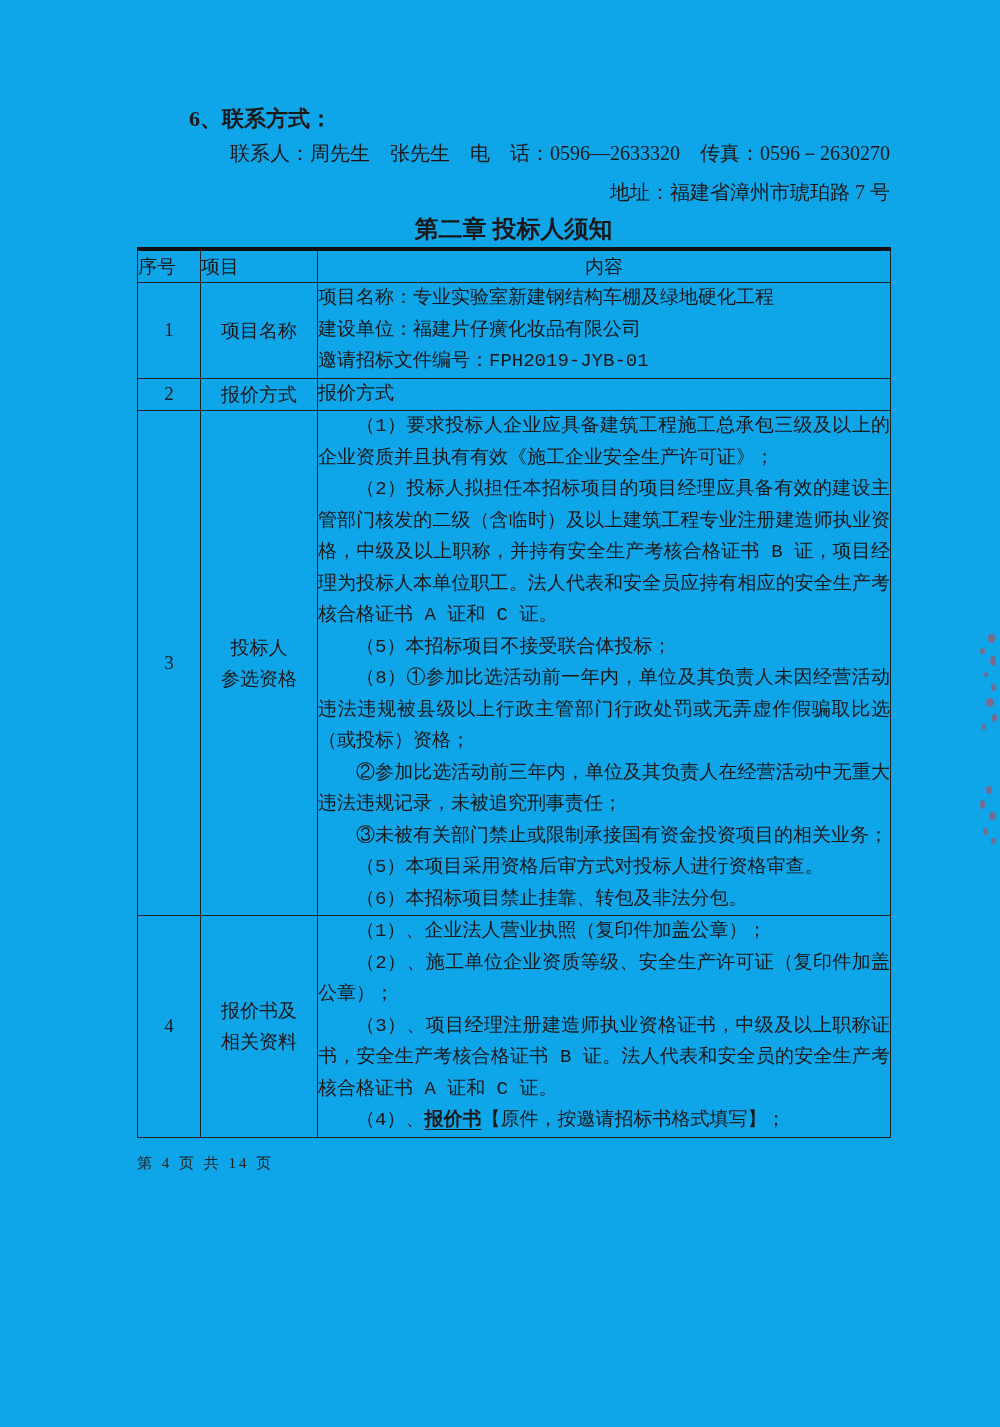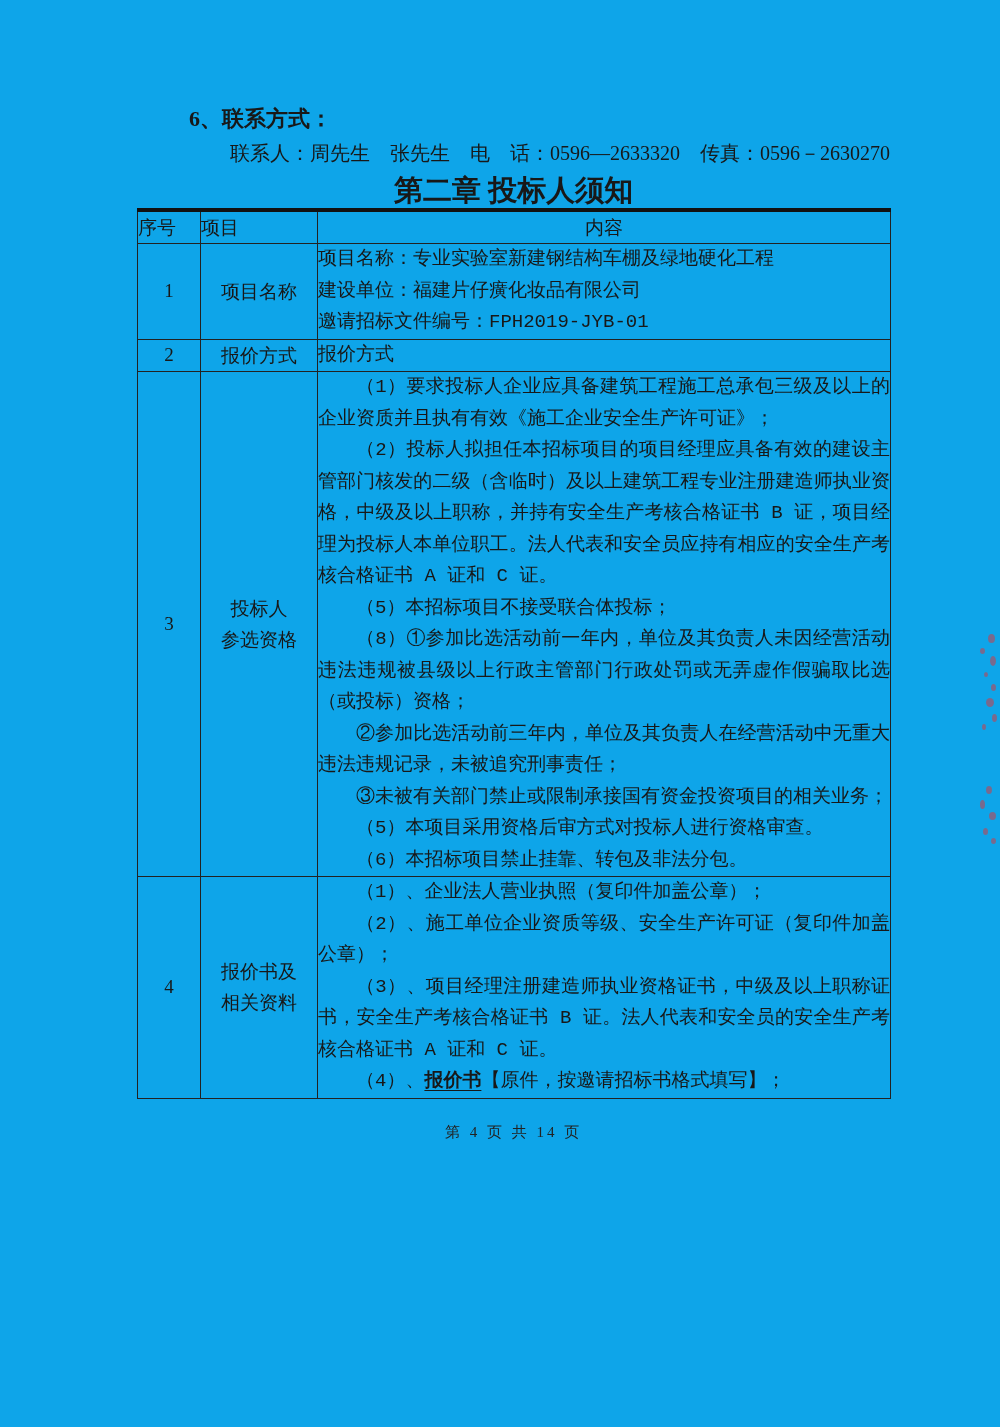--- a/index.html
+++ b/index.html
@@ -36,21 +36,21 @@
   .para.intro {
     margin-top: 6px;
     text-indent: 2em;
   }
   .para.contact {
     margin-left: 48px;
     text-align: right;
   }
   .chapter-title {
     margin: 0;
-    font-size: 29px;
+    font-size: 24px;
     font-weight: bold;
     text-align: center;
     line-height: 34px;
   }
   .table-caption {
     margin: 2px 0 0 5px;
     font-size: 21px;
     font-weight: bold;
     line-height: 27px;
   }
@@ -84,22 +84,21 @@
     text-align: justify;
     font-family: Liberation Mono, monospace;
   }
   td.body-cell p.indent { text-indent: 2em; }
   .emph {
     font-weight: bold;
     text-decoration: underline;
     text-underline-offset: 4px;
   }
   .page-footer {
-    margin-top: 24px;
-    text-align: center;
+    margin-top: 16px;
     font-size: 15px;
     letter-spacing: 3px;
     color: #222;
   }
   
   .red-mark {
     position: absolute;
     width: 24px;
     opacity: 0.55;
     filter: blur(0.6px);
@@ -116,20 +115,21 @@
 <body>
 
 <div class="page">
   <div class="content">
 
     <div class="section-heading">6、联系方式：</div>
 
 
     <p class="para contact">联系人：周先生　张先生　电　话：0596—2633320　传真：0596－2630270</p>
 
+    <p class="para contact">地址：福建省漳州市琥珀路 7 号</p>
 
     <h1 class="chapter-title">第二章 投标人须知</h1>
 
 
     <table class="notice-table">
       <colgroup>
         <col class="c-no">
           <col class="c-item">
           <col class="c-body">
       </colgroup>

